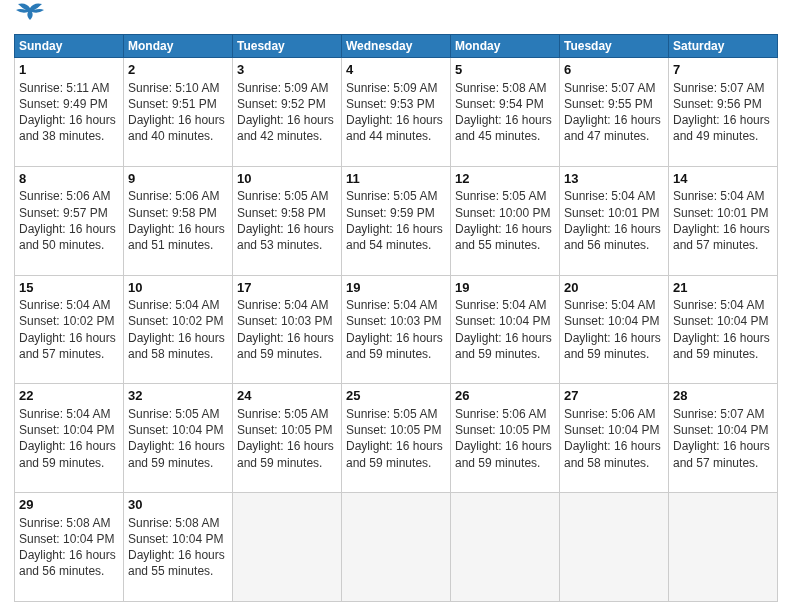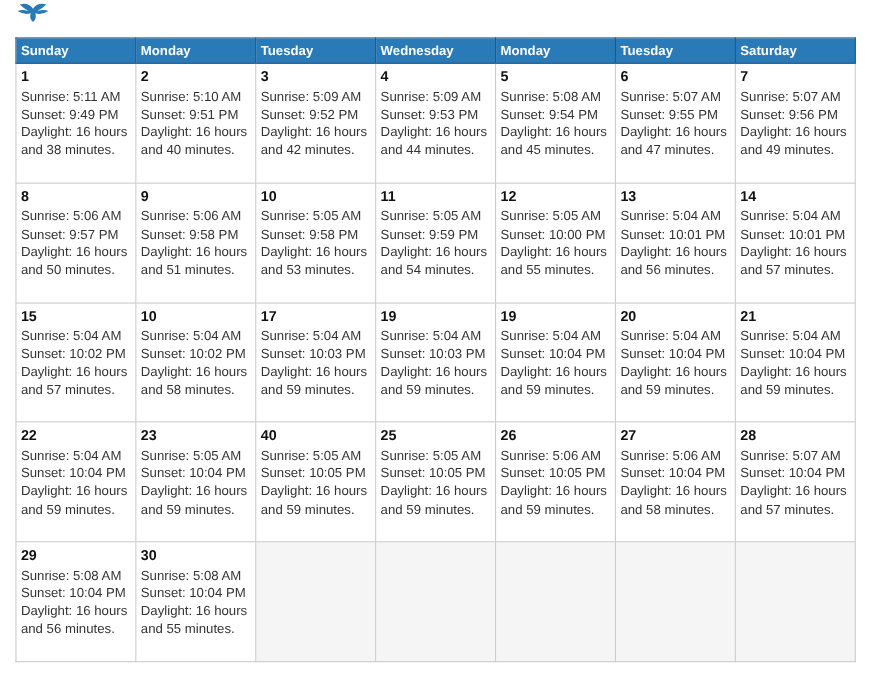--- a/index.html
+++ b/index.html
@@ -284,28 +284,28 @@
         </tr>
         <tr>
           <td>
             <span class="day-num">22</span>
             <div class="day-info" style="white-space: pre-line;">Sunrise: 5:04 AM
 Sunset: 10:04 PM
 Daylight: 16 hours
 and 59 minutes.</div>
           </td>
           <td>
-            <span class="day-num">23</span>
-            <div class="day-info" style="white-space: pre-line;">Sunrise: 5:05 AM
-Sunset: 10:04 PM
-Daylight: 16 hours
-and 59 minutes.</div>
-          </td>
-          <td>
-            <span class="day-num">40</span>
+            <span class="day-num">32</span>
+            <div class="day-info" style="white-space: pre-line;">Sunrise: 5:05 AM
+Sunset: 10:04 PM
+Daylight: 16 hours
+and 59 minutes.</div>
+          </td>
+          <td>
+            <span class="day-num">24</span>
             <div class="day-info" style="white-space: pre-line;">Sunrise: 5:05 AM
 Sunset: 10:05 PM
 Daylight: 16 hours
 and 59 minutes.</div>
           </td>
           <td>
             <span class="day-num">25</span>
             <div class="day-info" style="white-space: pre-line;">Sunrise: 5:05 AM
 Sunset: 10:05 PM
 Daylight: 16 hours

